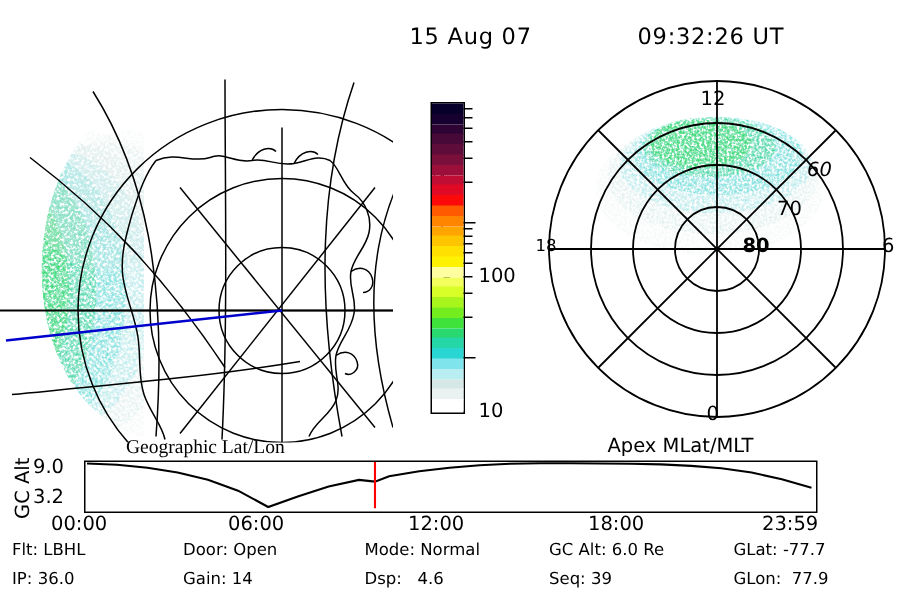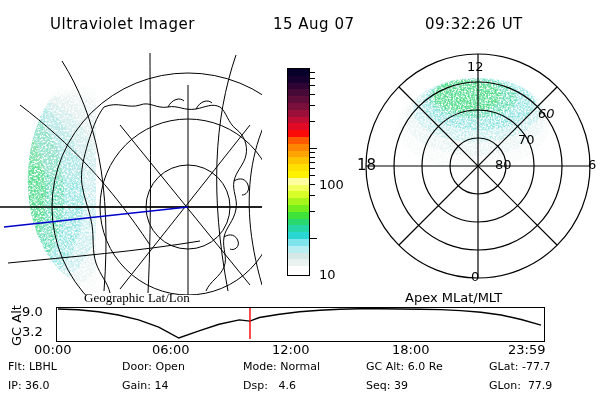--- a/index.html
+++ b/index.html
@@ -49,21 +49,20 @@
   #status{left:0;top:360px;width:600px;height:40px;font-size:11px;padding-left:27px;}
   .st-row{position:absolute;left:0;width:600px;height:18px;}
   .st-cell{position:absolute;white-space:pre;}
 </style>
 </head>
 <body>
 
 <div id="root">
 
   <div class="abs" id="header">
-    <div class="abs txt" id="hdr-title">Ultraviolet Imager</div>
     <div class="abs txt" id="hdr-date">15 Aug 07</div>
     <div class="abs txt" id="hdr-time">09:32:26 UT</div>
   </div>
 
   <div class="abs" id="geo-panel">
     <svg width="262" height="250" viewBox="0 0 262 250">
       <defs>
         <clipPath id="globeClip">
             <circle cx="188" cy="162" r="178"></circle>
           </clipPath>
@@ -226,24 +225,24 @@
       <g stroke="#000" stroke-width="1.2">
         <line x1="11" y1="118" x2="235" y2="118"></line>
         <line x1="123" y1="6" x2="123" y2="230"></line>
         <line x1="44" y1="39" x2="202" y2="197"></line>
         <line x1="202" y1="39" x2="44" y2="197"></line>
       </g>
     </svg>
     <div class="abs txt" style="left:112px;top:-4px;font-size:13px;margin-top:16px;">12</div>
     <div class="abs txt" style="left:233px;top:110px;font-size:13px;">6</div>
     <div class="abs txt" style="left:116px;top:222px;font-size:13px;">0</div>
-    <div class="abs txt" style="left:2px;top:110px;font-size:15px;">18</div>
+    <div class="abs txt" style="left:2px;top:110px;font-size:11px;">18</div>
     <div class="abs txt" style="left:183px;top:59px;font-size:13px;font-style:italic;">60</div>
     <div class="abs txt" style="left:163px;top:85px;font-size:13px;">70</div>
-    <div class="abs txt" style="left:140px;top:110px;font-size:13px;">80</div>
+    <div class="abs txt" style="left:140px;top:110px;font-size:13px;font-weight:bold;">80</div>
   </div>
 
   <div class="abs" id="alt-strip">
     <div class="abs txt title-geo">Geographic Lat/Lon</div>
     <div class="abs txt title-mlt">Apex MLat/MLT</div>
 
     <div class="abs txt" id="alt-ylabel">GC Alt</div>
 
     <div class="abs txt alt-ytick" style="top:10px;">9.0</div>
     <div class="abs txt alt-ytick" style="top:30px;">3.2</div>

